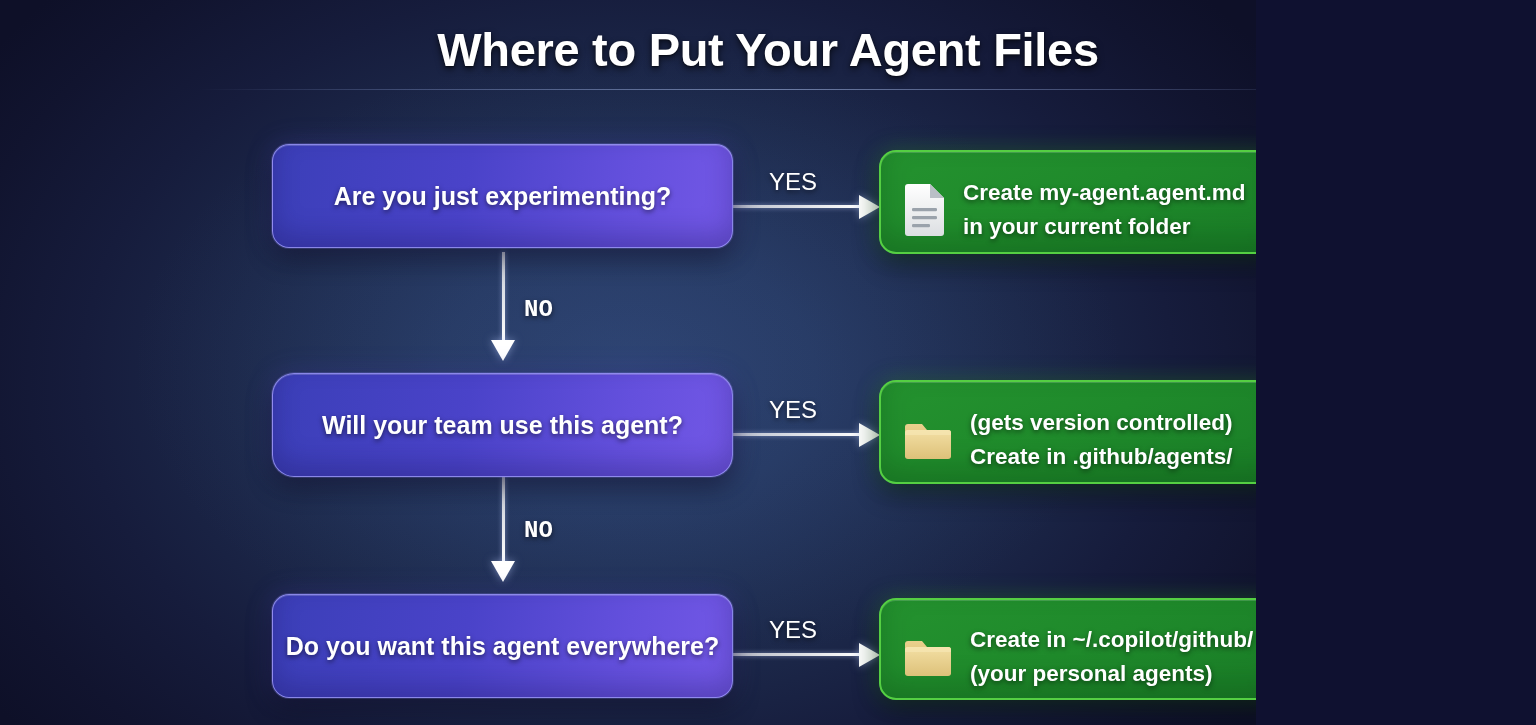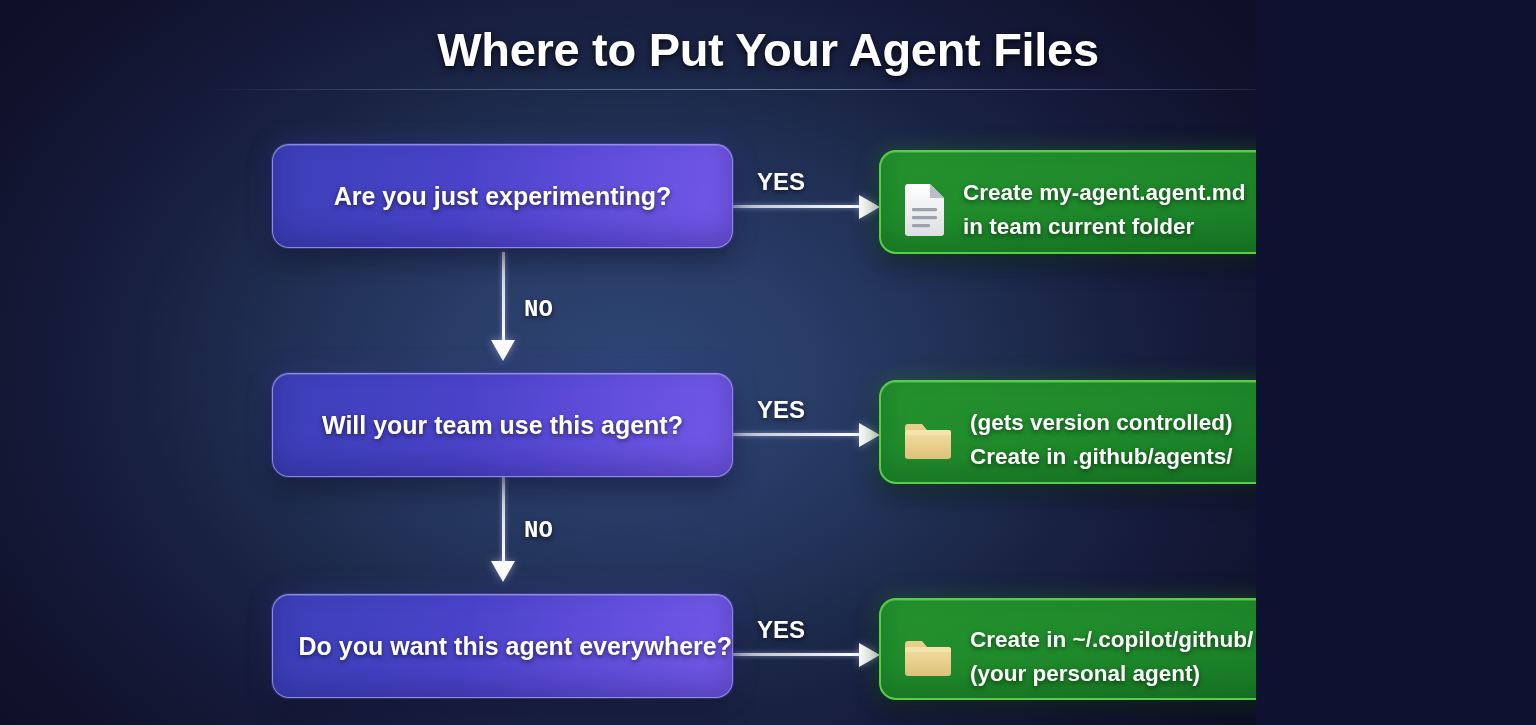--- a/index.html
+++ b/index.html
@@ -96,22 +96,22 @@
       inset 0 -12px 26px rgba(25,20,90,.30);
   }
   .decision .node-text {
     font-size: 25px;
     font-weight: bold;
     color: #ffffff;
     text-shadow: 0 2px 5px rgba(0,0,0,.55);
     white-space: nowrap;
   }
   #decision-1 { top: 144px; }
-  #decision-2 { top: 373px; }
-  #decision-3 { top: 594px; justify-content: flex-end; }
+  #decision-2 { top: 373px; border-radius: 22px; }
+  #decision-3 { top: 594px; }
 
   
   .outcome {
     left: 879px;
     width: 404px;
     justify-content: flex-start;
     padding: 16px 16px 0 22px;
     gap: 17px;
     background: linear-gradient(155deg, #24922f 0%, #1f8a2b 48%, #1a7d27 100%);
     border: 2px solid #55cf43;
@@ -209,24 +209,24 @@
     top: 27px;
     width: 0;
     height: 0;
     border-top: 12px solid transparent;
     border-bottom: 12px solid transparent;
     border-left: 21px solid #ffffff;
     filter: drop-shadow(0 0 4px rgba(190,205,255,.5));
   }
   .yes-label {
     position: absolute;
-    left: 24px;
+    left: 36px;
     top: 0px;
     font-size: 24px;
-    font-weight: bold;
+    font-weight: normal;
     color: #ffffff;
     text-shadow: 0 2px 5px rgba(0,0,0,.6);
     text-align: center;
   }
 </style>
 </head>
 <body>
 
 <div id="stage">
 
@@ -252,21 +252,21 @@
         </linearGradient>
       </defs>
       <path d="M2 3 a3 3 0 0 1 3-3 h22 l14 14 v35 a3 3 0 0 1 -3 3 h-33 a3 3 0 0 1 -3-3 z" fill="url(#docGrad)"></path>
       <path d="M27 0 l14 14 h-14 z" fill="#b9bfc6"></path>
       <rect x="9" y="24" width="25" height="3.2" rx="1.3" fill="#9aa2ab"></rect>
       <rect x="9" y="32" width="25" height="3.2" rx="1.3" fill="#9aa2ab"></rect>
       <rect x="9" y="40" width="18" height="3.2" rx="1.3" fill="#9aa2ab"></rect>
     </svg>
     <div>
       <div class="node-text">Create my-agent.agent.md</div>
-      <div class="node-text">in team current folder</div>
+      <div class="node-text">in your current folder</div>
     </div>
   </div>
 
   <div class="v-connector" id="v-connector-1">
     <div class="v-line"></div>
     <div class="v-arrowhead"></div>
     <span class="no-label">NO</span>
   </div>
 
   <div class="node decision" id="decision-2">
@@ -318,17 +318,17 @@
   </div>
 
   <div class="node outcome" id="outcome-3">
     <svg class="node-icon" width="50" height="44" viewBox="0 0 50 44">
       <path d="M2 9 a3 3 0 0 1 3-3 h14 l5 6 h21 a3 3 0 0 1 3 3 v22 a3 3 0 0 1 -3 3 h-40 a3 3 0 0 1 -3-3 z" fill="url(#folderBack)"></path>
       <path d="M2 15 a3 3 0 0 1 3-3 h40 a3 3 0 0 1 3 3 v23 a3 3 0 0 1 -3 3 h-40 a3 3 0 0 1 -3-3 z" fill="url(#folderFront)"></path>
       <path d="M2 15 a3 3 0 0 1 3-3 h40 a3 3 0 0 1 3 3 v2 h-46 z" fill="#f7e7b4" opacity=".7"></path>
     </svg>
     <div>
       <div class="node-text">Create in ~/.copilot/github/</div>
-      <div class="node-text">(your personal agent)</div>
+      <div class="node-text">(your personal agents)</div>
     </div>
   </div>
 
 </div>
 
 </body></html>

